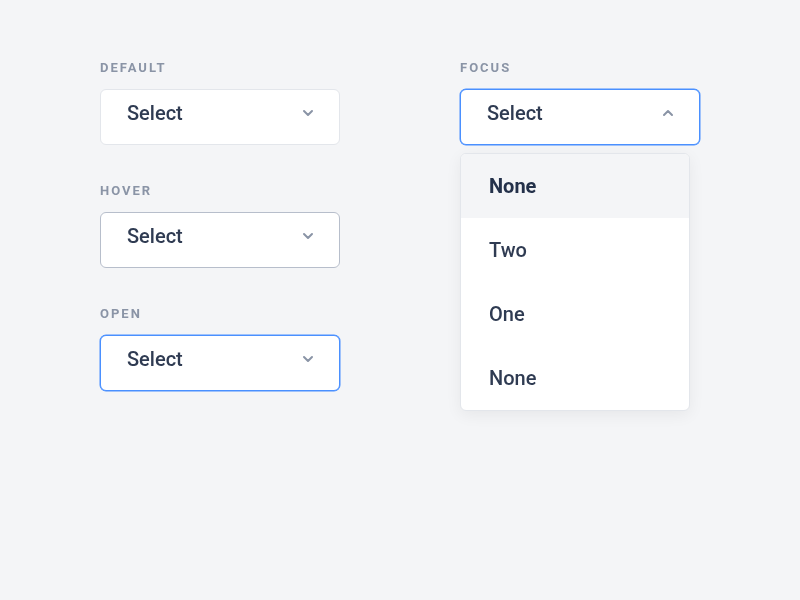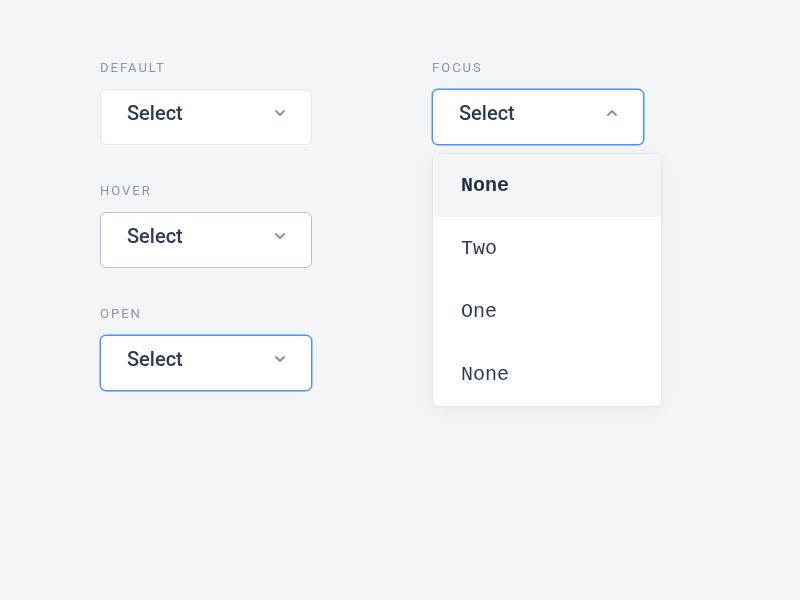--- a/index.html
+++ b/index.html
@@ -14,26 +14,26 @@
       display: flex;
       gap: 120px;
     }
     .col { display: flex; flex-direction: column; }
 
     .state-label {
       font-size: 13px;
       letter-spacing: 2px;
       color: #8a94a6;
       margin-bottom: 14px;
-      font-weight: 400;
+      font-weight: 700;
     }
     .group { margin-bottom: 38px; }
 
     .select {
-      width: 212px;
+      width: 240px;
       height: 56px;
       background: #fff;
       border: 1px solid #e3e6eb;
       border-radius: 6px;
       display: flex;
       align-items: center;
       justify-content: space-between;
       padding: 0 22px 8px 26px;
       cursor: pointer;
     }
@@ -65,21 +65,20 @@
       border-radius: 6px;
       box-shadow: 0 4px 16px rgba(0,0,0,0.06);
       overflow: hidden;
     }
     .option {
       padding: 20px 28px;
       font-size: 20px;
       color: #2f3b52;
       font-weight: 500;
       cursor: pointer;
-      font-family: Liberation Mono, monospace;
     }
     .option.selected {
       background: #f4f5f7;
       font-weight: 700;
       color: #24314a;
     }
   </style>
 </head>
 <body>
 

